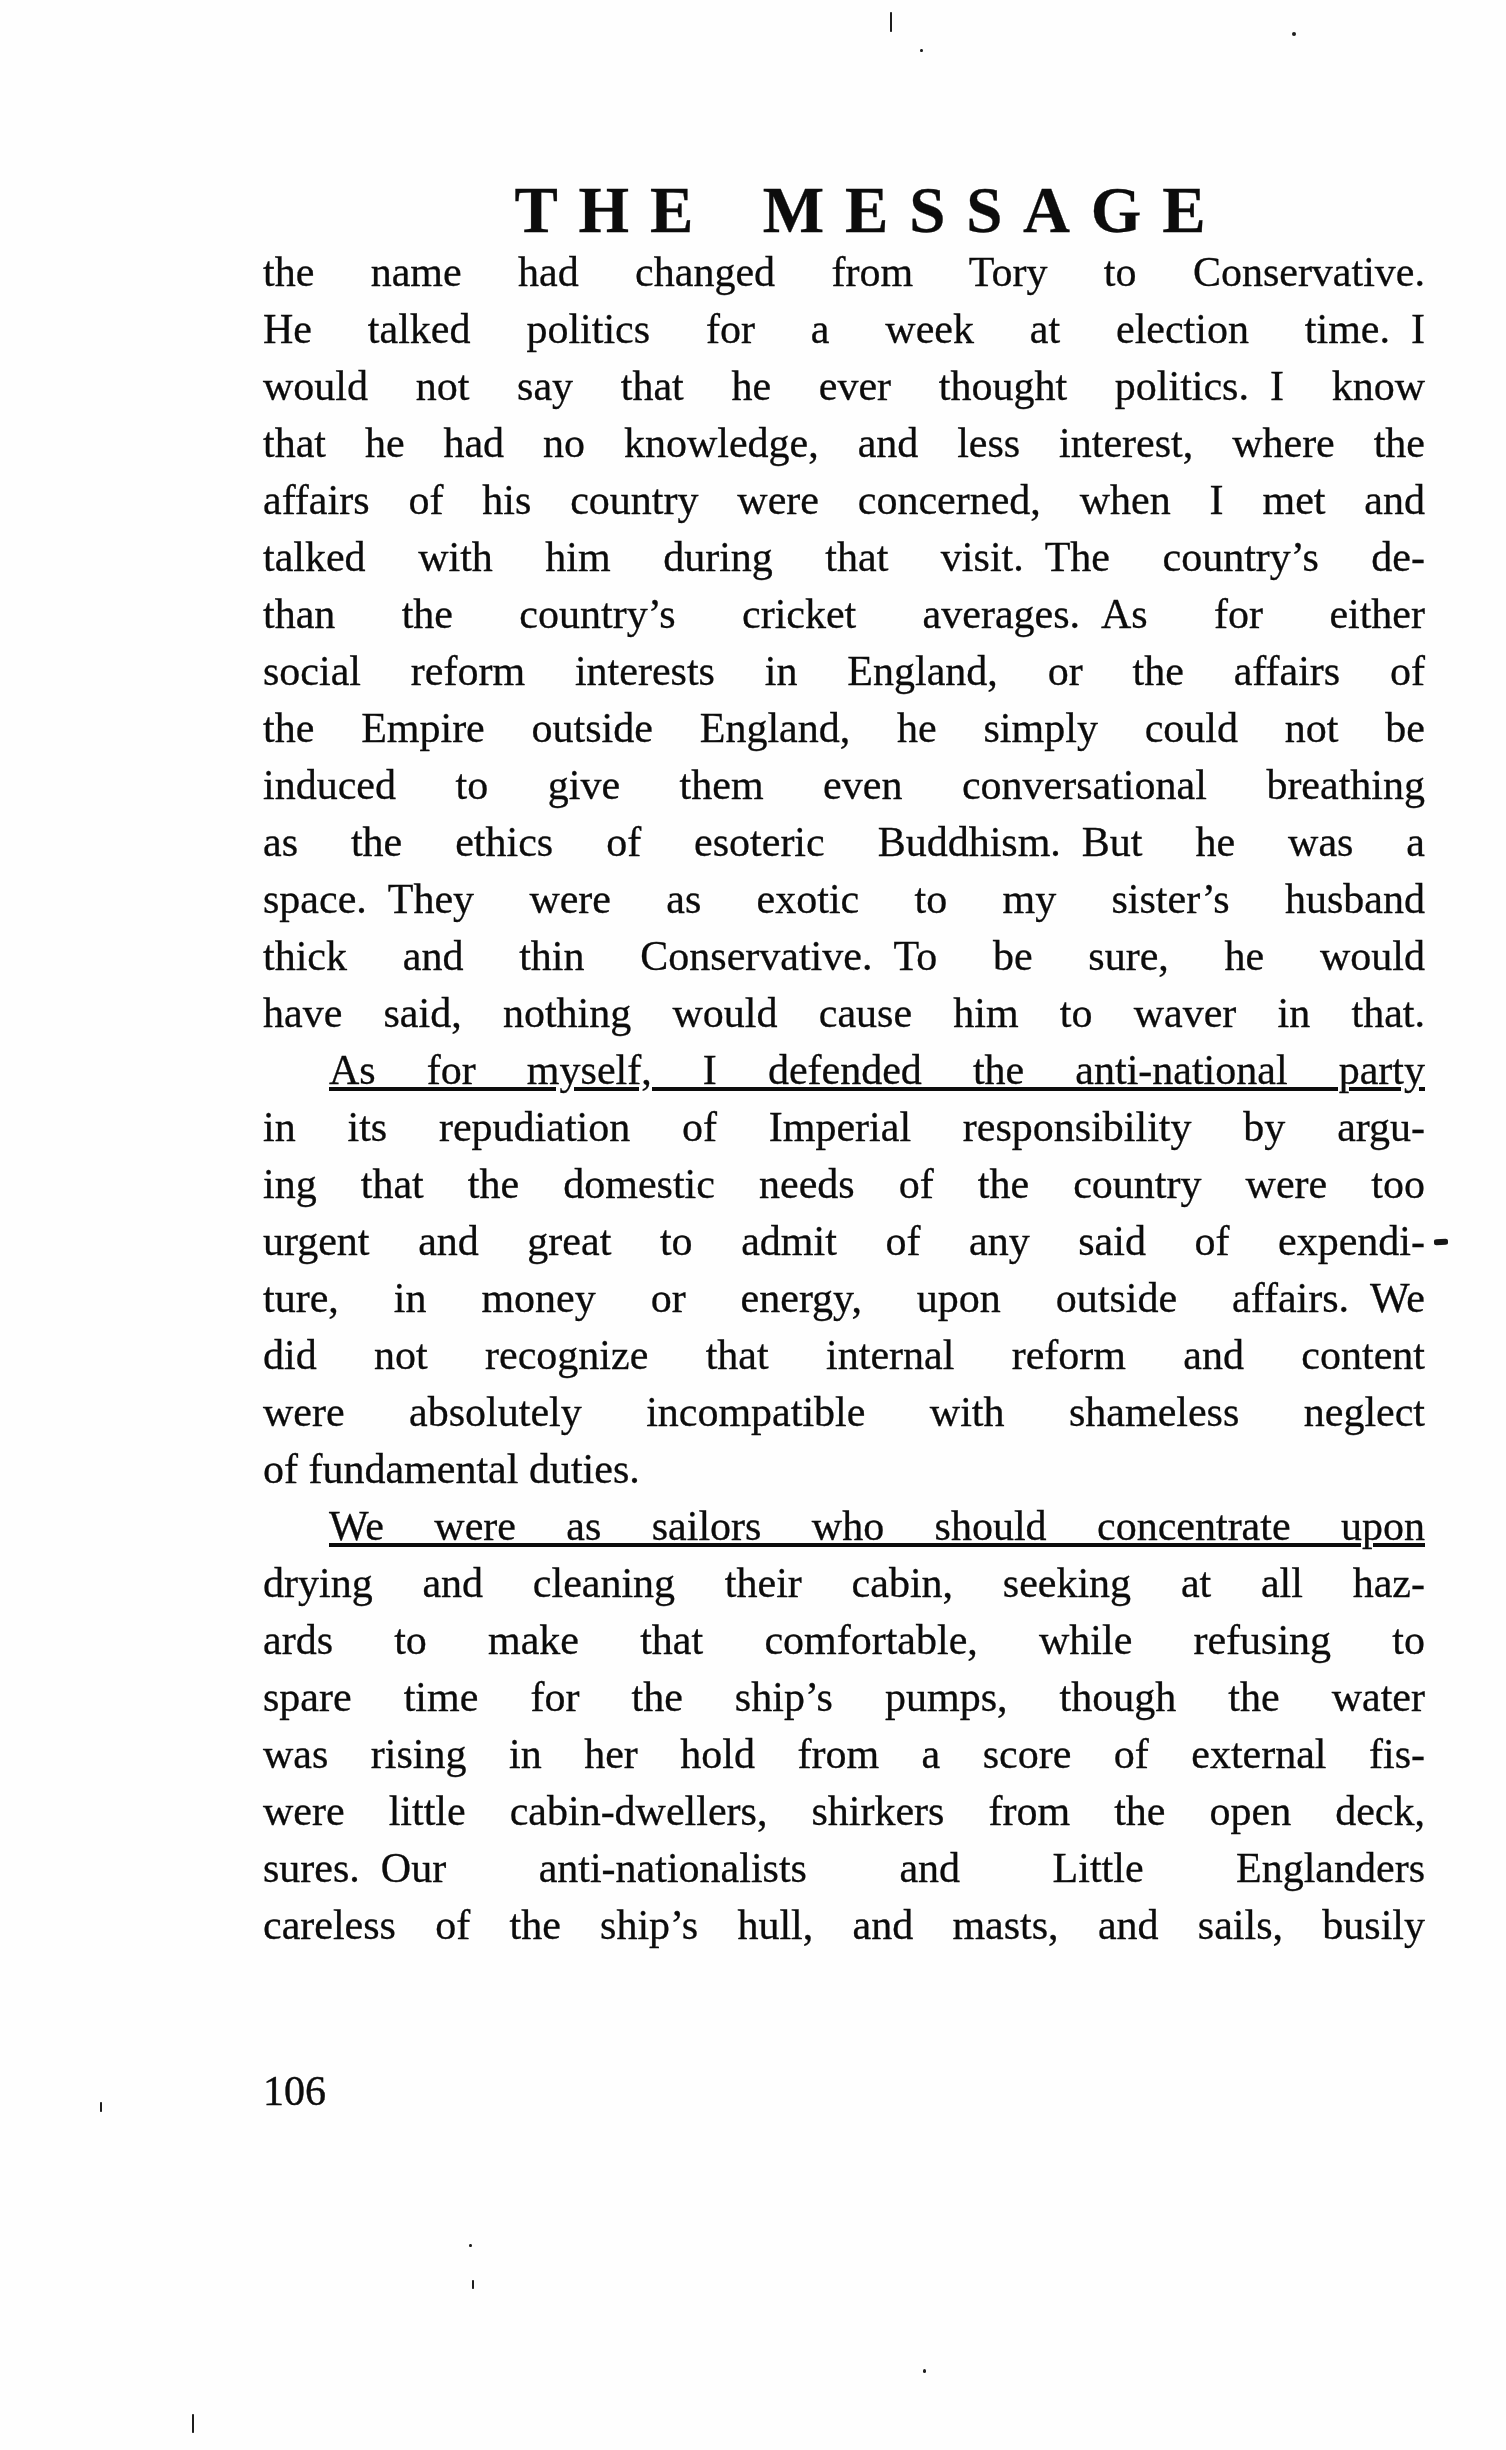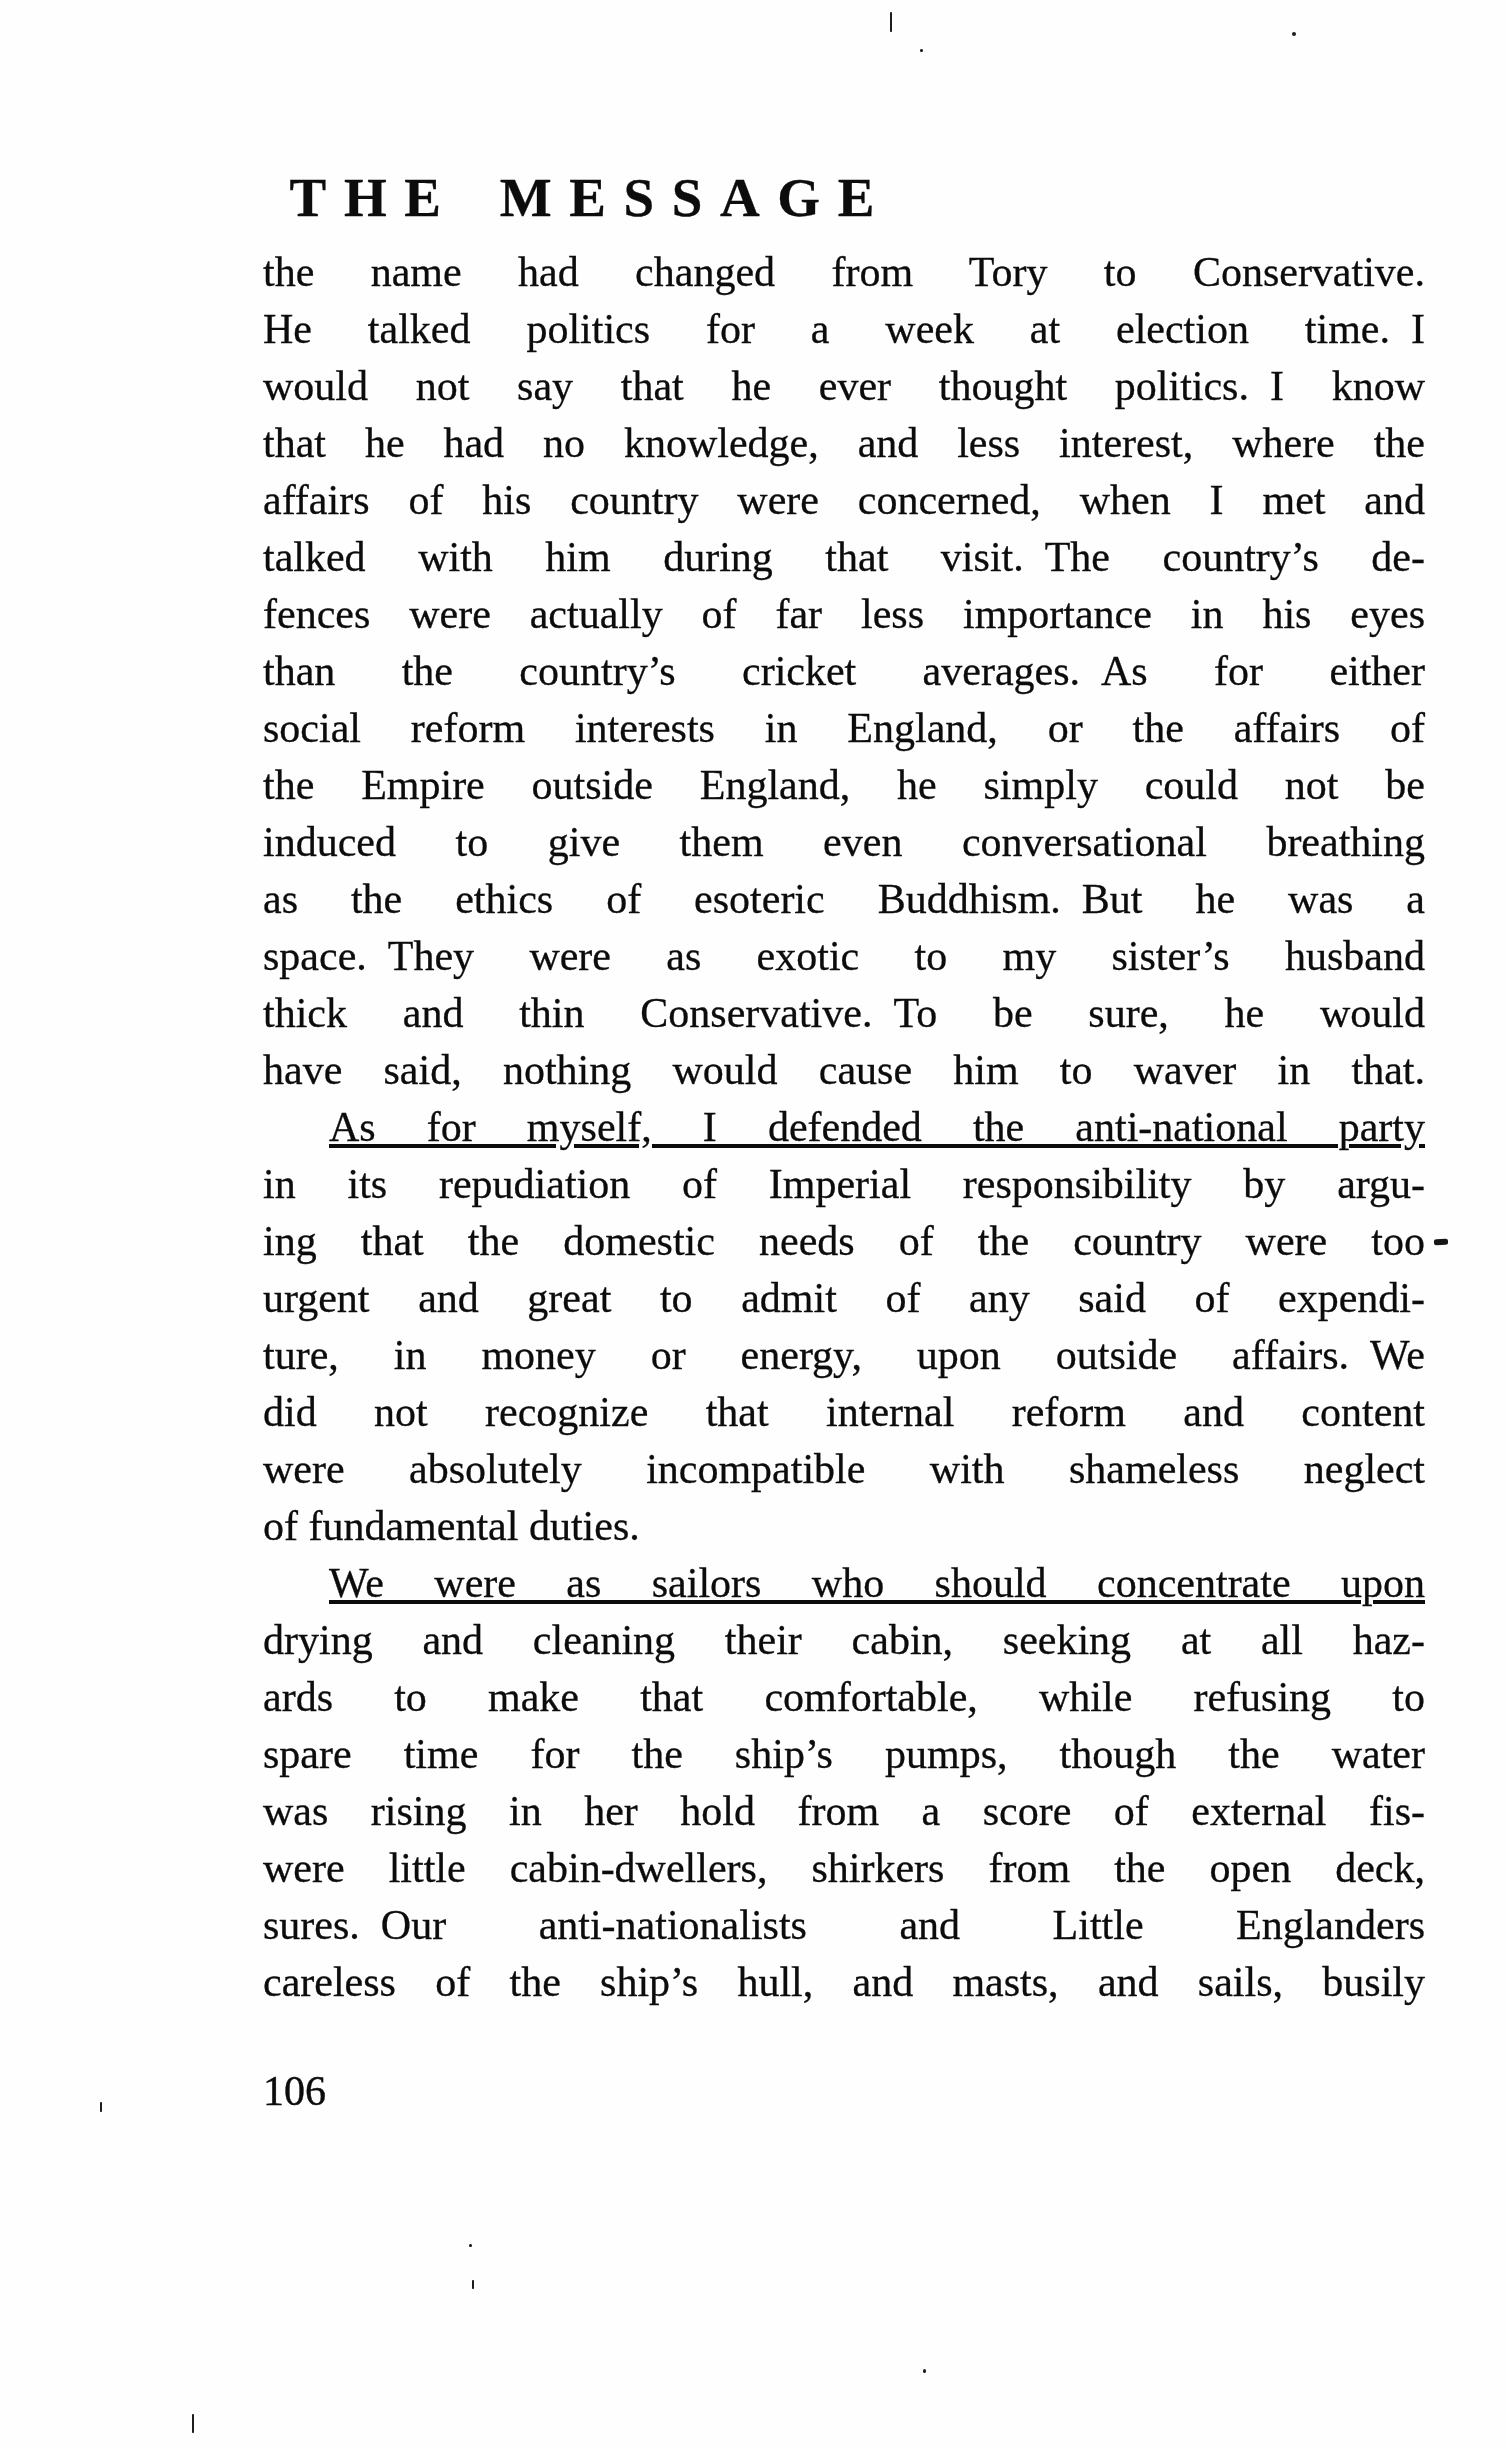--- a/index.html
+++ b/index.html
@@ -14,22 +14,23 @@
     background: #fefefe;
     overflow: hidden;
     font-family: "Liberation Serif", serif;
     color: #0c0c0c;
   }
   .title {
     position: absolute;
     left: 263px;
     top: 157px;
     width: 1162px;
-    margin: 9px;
-    font-size: 55px;
+    margin: 16px;
+    text-align: center;
+    font-size: 65px;
     font-weight: 700;
     letter-spacing: 0.32em;
     word-spacing: 0.18em;
     text-indent: 0.32em; 
     white-space: nowrap;
     -webkit-text-stroke: 0.3px #0c0c0c;
   }
   .body-text {
     position: absolute;
     left: 263px;
@@ -84,21 +85,20 @@
 
   <h1 class="title">THE MESSAGE</h1>
 
   <div class="body-text">
       <div class="line">the name had changed from Tory to Conservative.</div>
       <div class="line">He talked politics for a week at election time. I</div>
       <div class="line">would not say that he ever thought politics. I know</div>
       <div class="line">that he had no knowledge, and less interest, where the</div>
       <div class="line">affairs of his country were concerned, when I met and</div>
       <div class="line">talked with him during that visit. The country’s de-</div>
-      <div class="line">fences were actually of far less importance in his eyes</div>
       <div class="line">than the country’s cricket averages. As for either</div>
       <div class="line">social reform interests in England, or the affairs of</div>
       <div class="line">the Empire outside England, he simply could not be</div>
       <div class="line">induced to give them even conversational breathing</div>
       <div class="line">as the ethics of esoteric Buddhism. But he was a</div>
       <div class="line">space. They were as exotic to my sister’s husband</div>
       <div class="line">thick and thin Conservative. To be sure, he would</div>
       <div class="line">have said, nothing would cause him to waver in that.</div>
       <div class="line indent">As for myself, I defended the anti-national party</div>
       <div class="line">in its repudiation of Imperial responsibility by argu-</div>

